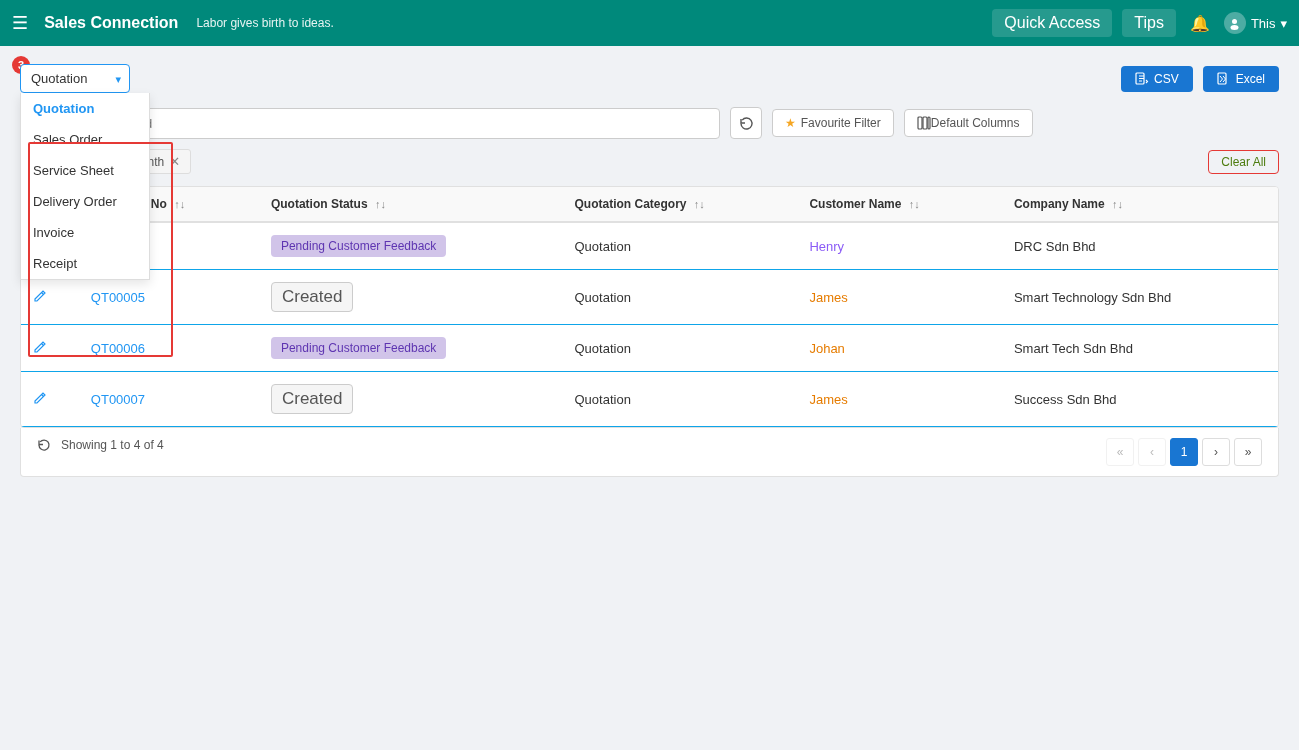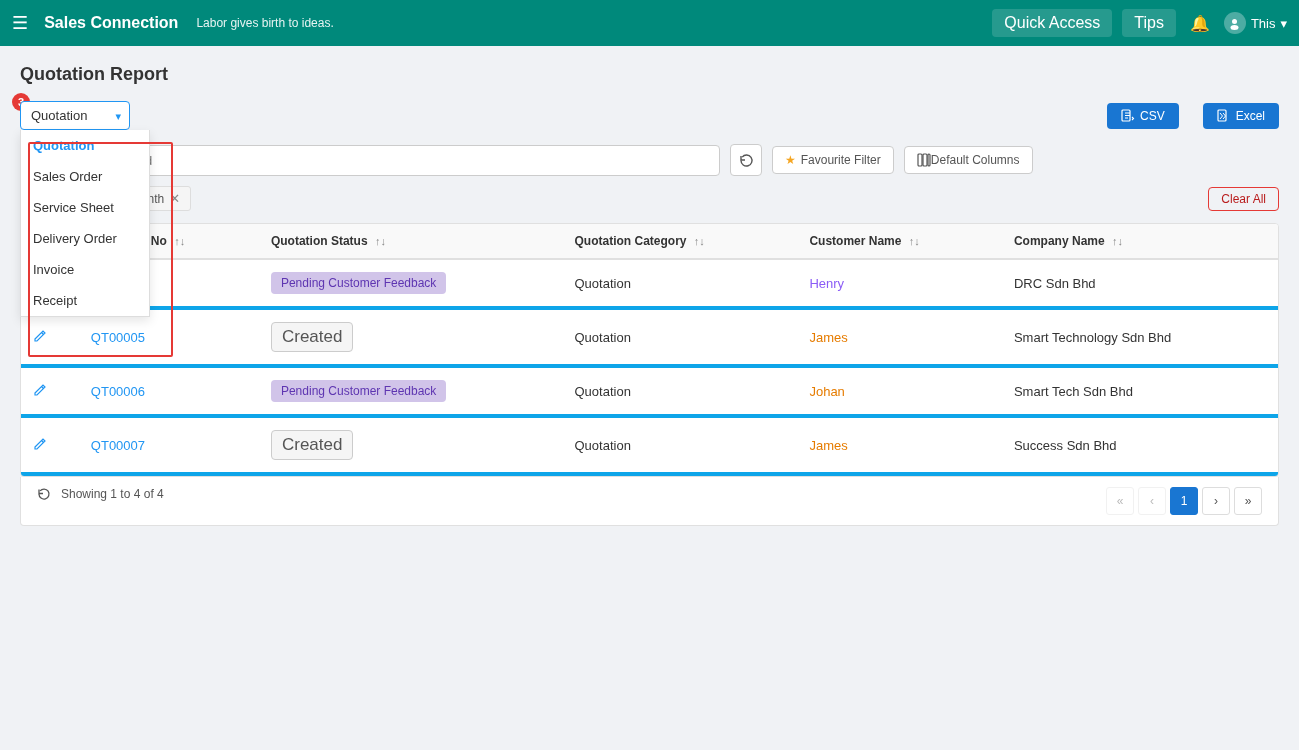--- a/index.html
+++ b/index.html
@@ -106,21 +106,21 @@
     .csv-btn {
       background: #1976d2; color: white; border: none;
       padding: 6px 14px; border-radius: 4px; cursor: pointer;
       font-size: 12px; display: flex; align-items: center; gap: 5px;
     }
     .excel-btn {
       background: #1976d2; color: white; border: none;
       padding: 6px 14px; border-radius: 4px; cursor: pointer;
       font-size: 12px; display: flex; align-items: center; gap: 5px;
     }
-    .right-btns { margin-left: auto; display: flex; gap: 24px; padding-left: 35px; }
+    .right-btns { margin-left: auto; display: flex; gap: 10px; padding-left: 35px; }
 
     
     .search-row {
       display: flex; align-items: center; gap: 10px; margin-bottom: 10px;
     }
     .search-input {
       flex: 1; max-width: 700px;
       border: 1px solid #ccc; border-radius: 4px;
       padding: 7px 10px; font-size: 13px;
       color: #333;
@@ -150,21 +150,21 @@
       display: flex; align-items: center; gap: 8px; margin-bottom: 12px;
     }
     .filter-tag {
       border: 1px solid #ddd; background: #f5f5f5; border-radius: 3px;
       padding: 4px 10px; font-size: 12px; color: #555;
       display: flex; align-items: center; gap: 5px;
     }
     .filter-tag-remove { cursor: pointer; color: #888; font-size: 13px; }
     .clear-all-btn {
       margin-left: auto; background: none; border: 1px solid #e53935;
-      color: #b91c1c; border-radius: 4px;
+      color: #4d7c0f; border-radius: 4px;
       padding: 4px 12px; cursor: pointer; font-size: 12px;
     }
 
     
     .table-wrap {
       background: white;
       border: 1px solid #e0e0e0;
       border-radius: 4px;
       overflow-x: auto;
     }
@@ -177,21 +177,21 @@
     }
     thead th {
       padding: 10px 12px;
       text-align: left;
       font-size: 12px;
       font-weight: bold;
       color: #333;
       white-space: nowrap;
     }
     thead th .sort-icon { color: #888; font-size: 11px; margin-left: 4px; }
-    tbody tr { border-bottom: 4px solid #0ea5e9; margin-top: 48px; }
+    tbody tr { border-bottom: 1px solid #0ea5e9; margin-top: 48px; }
     tbody td { padding: 12px 12px; font-size: 13px; color: #333; vertical-align: middle; }
 
     .edit-icon { color: #2196f3; cursor: pointer; font-size: 14px; }
 
     
     .badge-pending {
       background: #d1c4e9;
       color: #5e35b1;
       border-radius: 4px;
       padding: 4px 10px;
@@ -271,21 +271,20 @@
             <ellipse cx="6.5" cy="10.5" rx="4" ry="2.5"></ellipse>
           </svg>
       </div>
       <span>This</span>
       <span>▾</span>
     </div>
   </nav>
 
   <div class="main-content">
 
-    <h1 class="page-title">Quotation Report</h1>
 
     <div class="toolbar-row">
 
       <div class="dropdown-selector">
         <div class="badge-red">3</div>
         <button class="dropdown-btn">
           <span>Quotation</span>
         </button>
 
         <div class="dropdown-menu">

